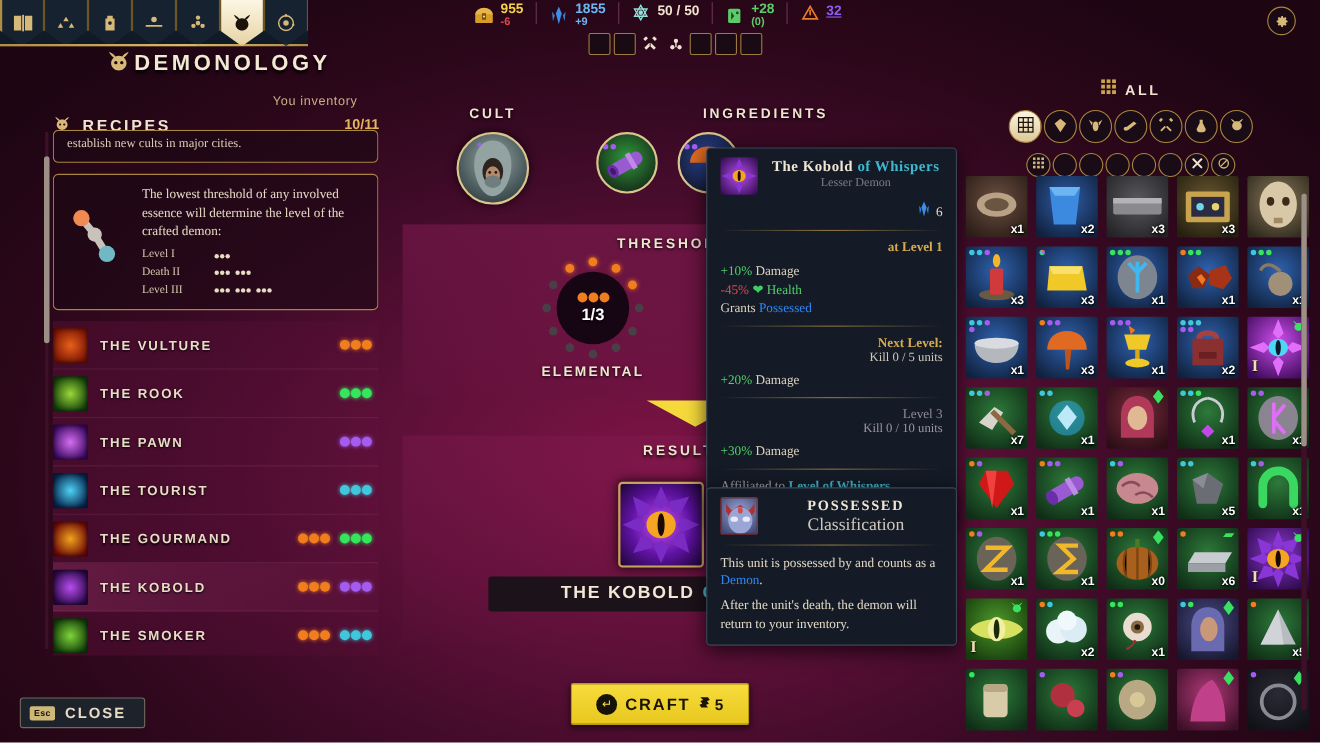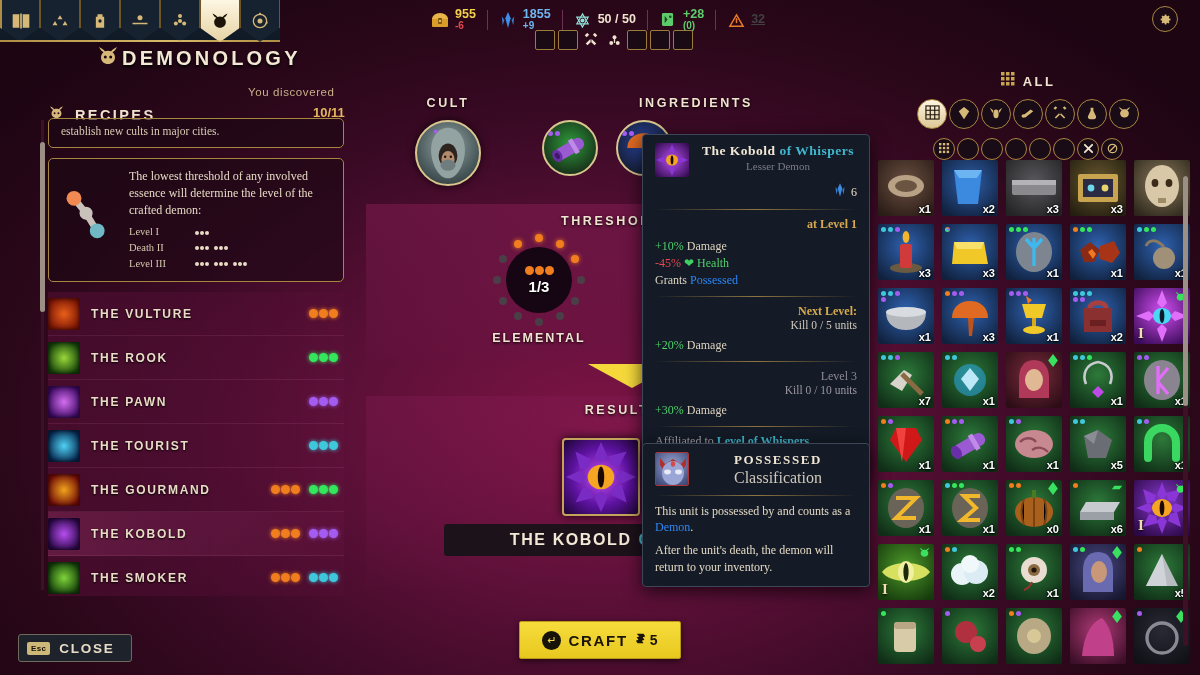--- a/index.html
+++ b/index.html
@@ -38,21 +38,21 @@
   #title-row{position:absolute;left:96px;top:44px;display:flex;align-items:center;gap:2px;}
   #title-row .tico{color:#d6b978;}
   #page-title{
     font-size:20px;letter-spacing:3.2px;font-weight:bold;color:#f3e8d4;
     text-transform:uppercase;text-shadow:0 2px 3px #000;
   }
 
   
   #status{
     position:absolute; left:420px; top:2px; height:36px;
-    display:flex; align-items:center; gap:0;
+    display:flex; align-items:flex-start; gap:0;
     font-size:12px; font-weight:bold;
   }
   .res{display:flex;align-items:center;gap:6px;padding:0 11px;}
   .res .ricon{width:18px;height:18px;display:flex;align-items:center;justify-content:center;}
   .res .rnum{display:flex;flex-direction:column;line-height:1.08;align-items:flex-start;}
   .res .rmain{font-size:12.5px;}
   .res .rdelta{font-size:10px;}
   .sep{width:1px;height:20px;background:#6b3256;}
 
   #slots{position:absolute;left:535px;top:30px;display:flex;align-items:center;gap:3px;}
@@ -384,21 +384,21 @@
     </div>
     <div class="sep"></div>
     <div class="res">
       <span class="ricon">
         <svg viewBox="0 0 18 16" width="17" height="15" fill="none" stroke="#e87b2a" stroke-width="1.6">
           <path d="M9 2l7 12H2z"></path>
           <path d="M9 6v4" stroke-linecap="round"></path>
         </svg>
       </span>
       <div class="rnum">
-        <span class="rmain" style="color: #404040; text-decoration: underline;">32</span>
+        <span class="rmain" style="color: #8b5cf6; text-decoration: underline;">32</span>
       </div>
     </div>
   </div>
 <div id="slots">
     <div class="slot"></div>
     <div class="slot"></div>
     <span class="slotico">
       <svg viewBox="0 0 16 16" width="14" height="14" fill="#efe3d0">
         <path d="M2 12l5-5 2 2-5 5zM14 12l-5-5-2 2 5 5z"></path>
         <rect x="1" y="1" width="4" height="3" transform="rotate(-45 3 2)"></rect>
@@ -417,21 +417,21 @@
     <div class="slot"></div>
     <div class="slot"></div>
   </div>
 <div id="gear">
   <svg viewBox="0 0 24 24" width="15" height="15" fill="currentColor">
       <path d="M12 8.2a3.8 3.8 0 100 7.6 3.8 3.8 0 000-7.6zm0 5.9a2.1 2.1 0 110-4.2 2.1 2.1 0 010 4.2z"></path>
       <path d="M20 13.1v-2.2l-2-.5a6.4 6.4 0 00-.6-1.5l1.1-1.7-1.6-1.6-1.7 1.1c-.5-.3-1-.5-1.5-.6l-.5-2h-2.2l-.5 2c-.5.1-1 .3-1.5.6L7.3 5.6 5.7 7.2l1.1 1.7c-.3.5-.5 1-.6 1.5l-2 .5v2.2l2 .5c.1.5.3 1 .6 1.5l-1.1 1.7 1.6 1.6 1.7-1.1c.5.3 1 .5 1.5.6l.5 2h2.2l.5-2c.5-.1 1-.3 1.5-.6l1.7 1.1 1.6-1.6-1.1-1.7c.3-.5.5-1 .6-1.5l2-.5z"></path>
     </svg>
 </div>
 
-<div id="discovered">You discovered</div>
+<div id="discovered">You inventory</div>
 <div id="disc-count">10/11</div>
 <div id="recipes-hdr">
   <span class="rico">
     <svg viewBox="0 0 24 24" width="17" height="17" fill="currentColor">
         <path d="M3 3c1.5 3 3 4.5 4.5 5.2C6 9.6 5 11.4 5 13.4 5 17 8.1 20 12 20s7-3 7-6.6c0-2-1-3.8-2.5-5.2C18 7.5 19.5 6 21 3c-2.6 1.1-4.6 2.6-5.9 4.3C14.1 6.9 13.1 6.7 12 6.7s-2.1.2-3.1.6C7.6 5.6 5.6 4.1 3 3z"></path>
         <circle cx="9.3" cy="13" r="1.4" fill="#2a0719"></circle>
         <circle cx="14.7" cy="13" r="1.4" fill="#2a0719"></circle>
       </svg>
   </span>
   <span id="recipes-lbl">Recipes</span>

